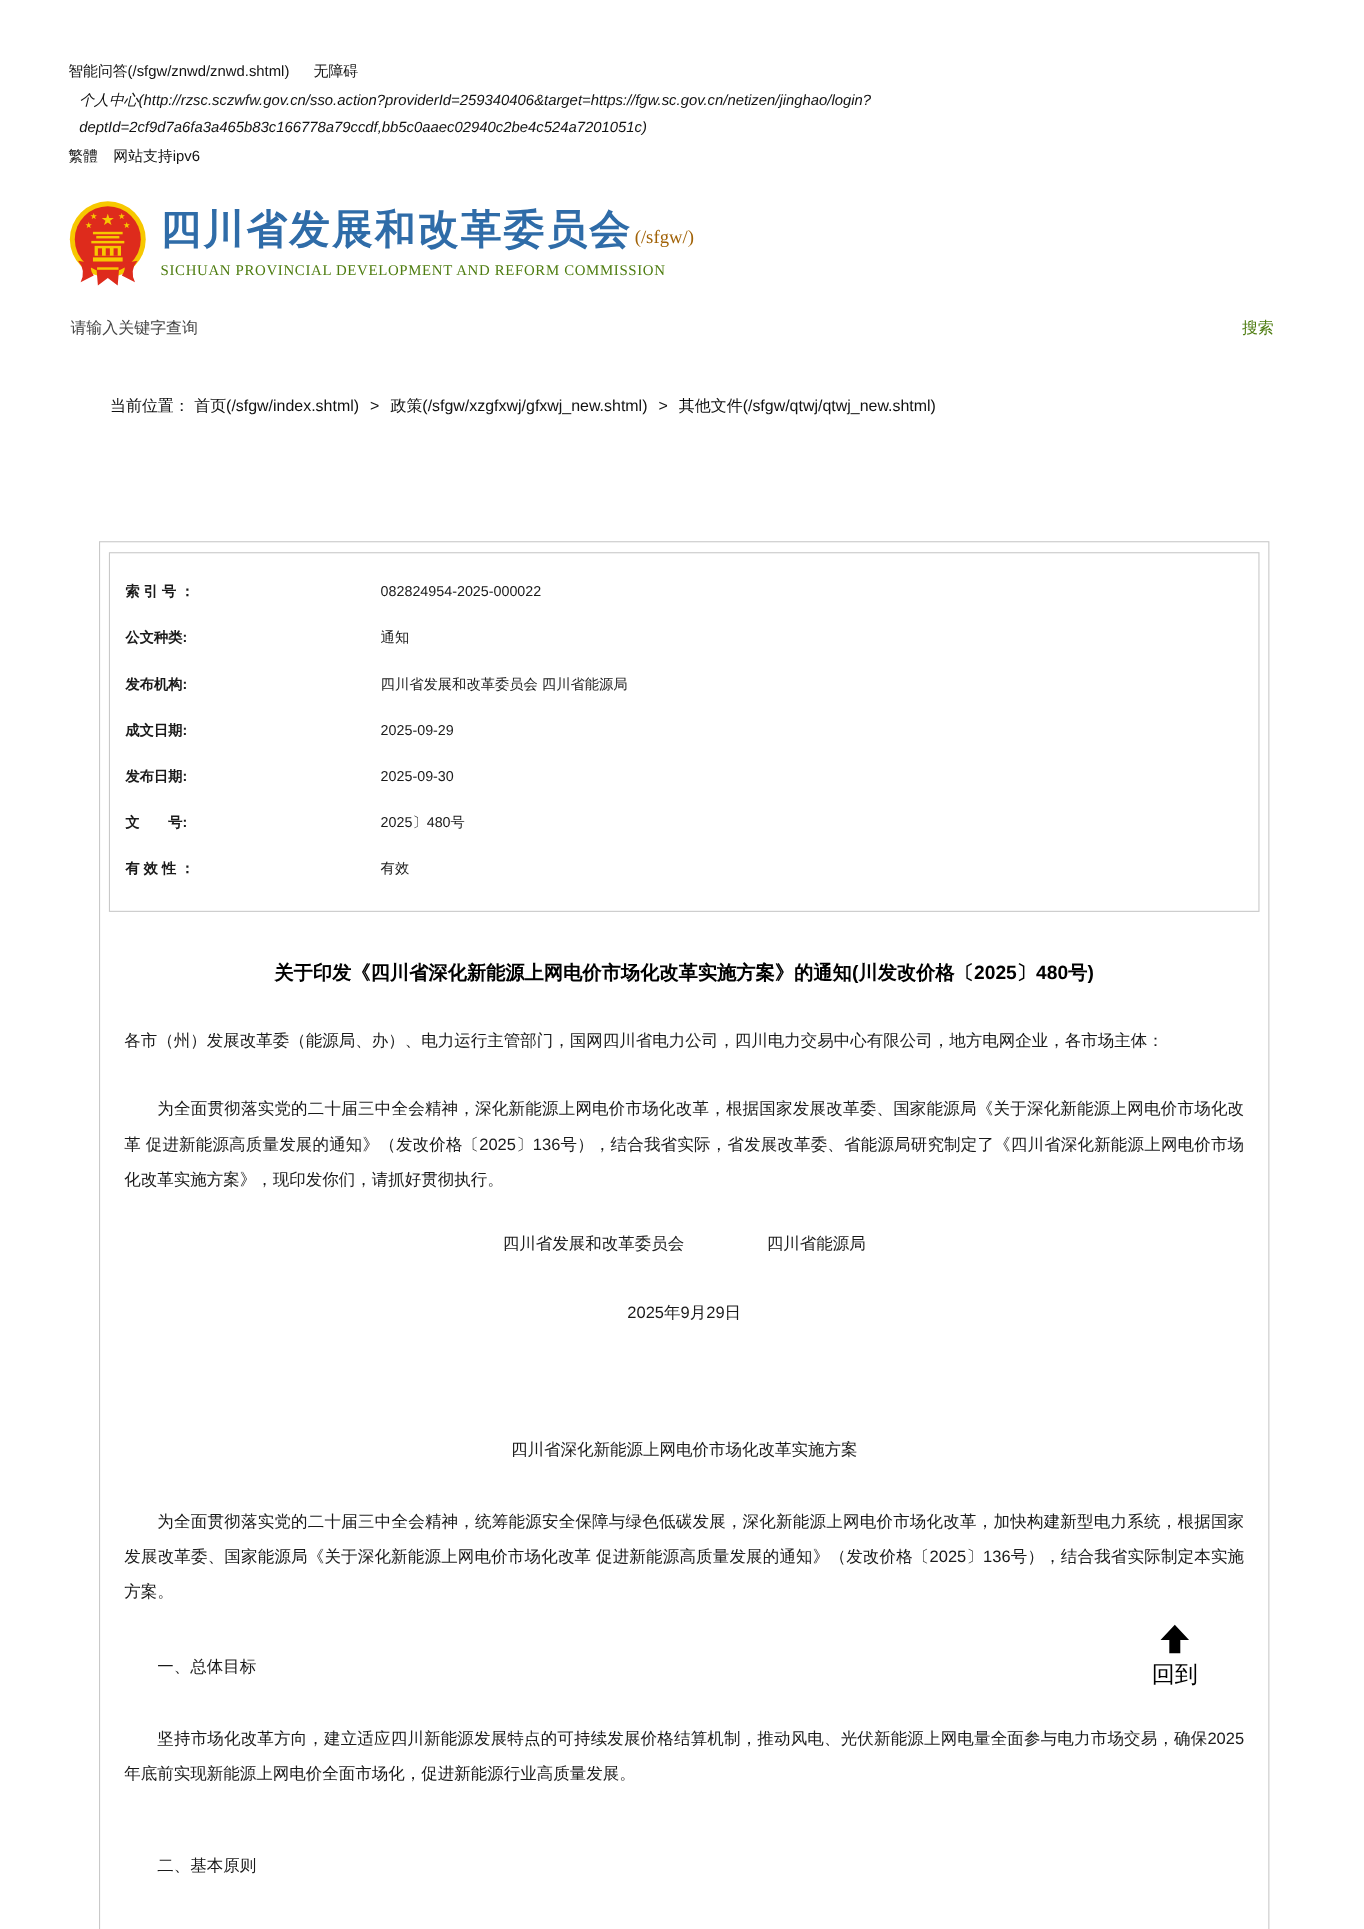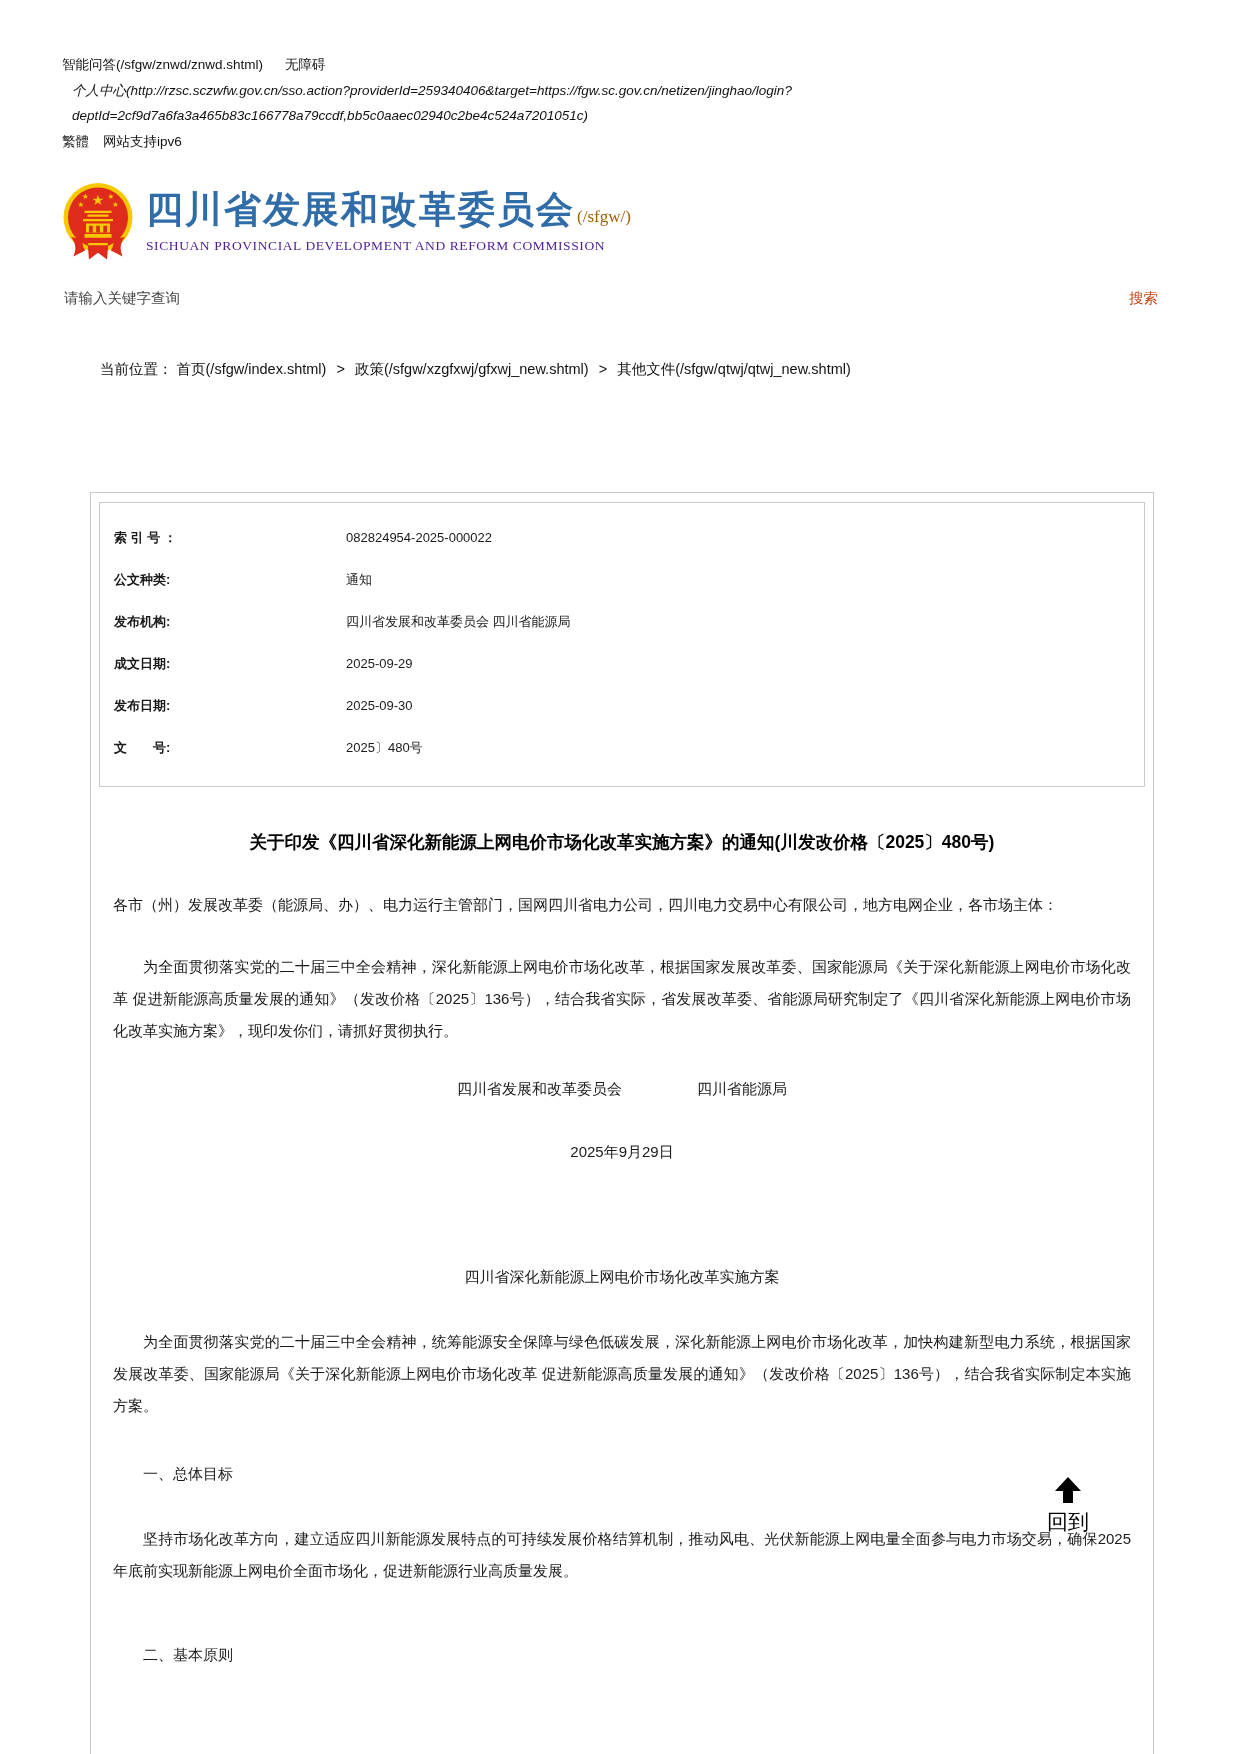--- a/index.html
+++ b/index.html
@@ -16,26 +16,26 @@
   .tl-gap { display:inline-block; width:22px; }
   .tl-gap-sm { display:inline-block; width:14px; }
 
   
   .site-header { display:flex; align-items:center; margin:27px 0 0 62px; }
   .emblem { width:72px; height:82px; flex:0 0 auto; }
   .titles { margin-left:12px;font-family:Liberation Serif, serif; }
   .site-title-row { display:flex; align-items:baseline; }
   .site-title { color:#2f6ca8; font-size:37px; font-weight:bold; letter-spacing:2px; line-height:1.1; }
   .site-link { color:#a16207; font-size:17px; margin-left:2px; }
-  .site-sub { color:#4c1d95; font-size:13.5px; margin-top:7px; letter-spacing:0.6px; }
+  .site-sub { color:#4d7c0f; font-size:13.5px; margin-top:7px; letter-spacing:0.6px; }
 
   
   .search-row { display:flex; justify-content:space-between; margin:26px 82px 0 64px; font-size:14.5px; }
   .search-ph { color:#444; }
-  .search-btn { color:#c2410c; cursor:pointer; }
+  .search-btn { color:#4d7c0f; cursor:pointer; }
 
   
   .breadcrumb { margin:52px 0 0 100px; font-size:14.5px; color:#111; }
   .breadcrumb .crumb { color:#111; text-decoration:none; cursor:pointer; }
   .breadcrumb .sep { margin:0 6px; }
 
   
   .doc-card {
     margin:113px 86px 0 90px; border:1px solid #c9c9c9;
     padding:9px 8px 60px; min-height:1290px;
@@ -154,20 +154,24 @@
       <span class="meta-value">2025-09-29</span>
     </div>
     <div class="meta-row">
       <span class="meta-label">发布日期:</span>
       <span class="meta-value">2025-09-30</span>
     </div>
     <div class="meta-row">
       <span class="meta-label">文　　号:</span>
       <span class="meta-value">2025〕480号</span>
     </div>
+    <div class="meta-row">
+      <span class="meta-label">有 效 性 ：</span>
+      <span class="meta-value">有效</span>
+    </div>
   </div>
 
   <h1 class="doc-title">关于印发《四川省深化新能源上网电价市场化改革实施方案》的通知(川发改价格〔2025〕480号)</h1>
 
   <div class="doc-body">
     <p class="p-salutation">各市（州）发展改革委（能源局、办）、电力运行主管部门，国网四川省电力公司，四川电力交易中心有限公司，地方电网企业，各市场主体：</p>
     <p class="p-indent p-intro">为全面贯彻落实党的二十届三中全会精神，深化新能源上网电价市场化改革，根据国家发展改革委、国家能源局《关于深化新能源上网电价市场化改革 促进新能源高质量发展的通知》（发改价格〔2025〕136号），结合我省实际，省发展改革委、省能源局研究制定了《四川省深化新能源上网电价市场化改革实施方案》，现印发你们，请抓好贯彻执行。</p>
     <p class="p-center p-signers">四川省发展和改革委员会　　　　　四川省能源局</p>
     <p class="p-center p-date">2025年9月29日</p>
     <p class="p-center p-plan-title">四川省深化新能源上网电价市场化改革实施方案</p>

